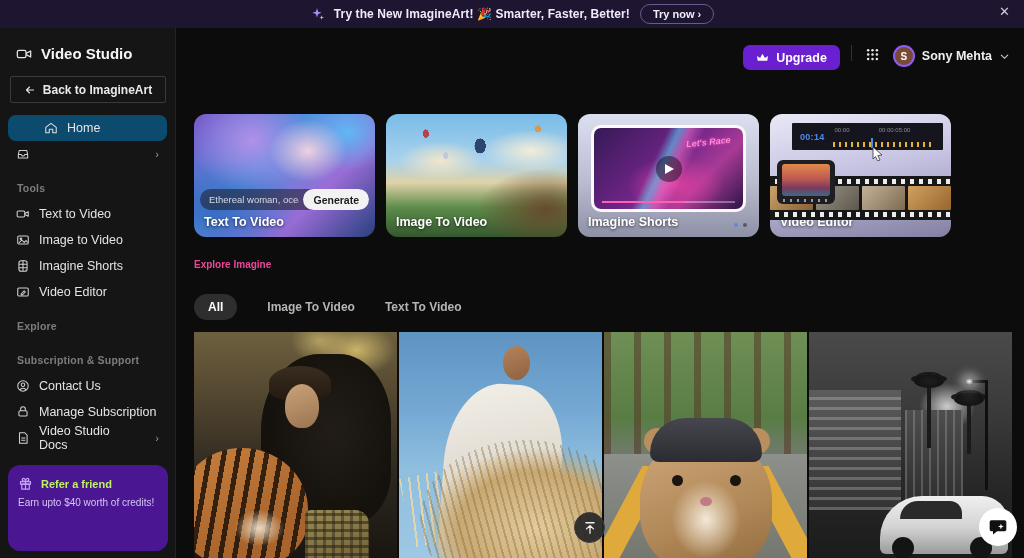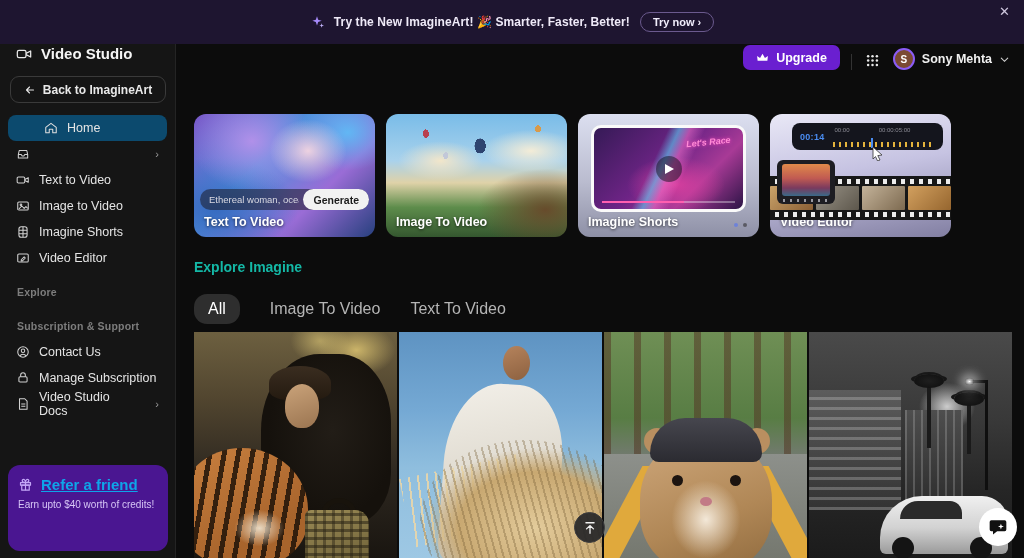--- a/index.html
+++ b/index.html
@@ -1,56 +1,56 @@
 <!DOCTYPE html>
 <html><head>
 <meta charset="utf-8">
 <style>
   * { margin:0; padding:0; box-sizing:border-box; }
   html,body { width:1024px; height:558px; background:#000; }
   body { font-family:"Liberation Sans", sans-serif; overflow:hidden; position:relative; color:#eaeaea; }
   svg { display:block; }
 
   
-  .banner { position:absolute; top:0; left:0; width:1024px; height:44px; background:#1e1530;
+  .banner { position:absolute; top:0; left:0; width:1024px; height:28px; background:#1e1530;
     display:flex; align-items:center; justify-content:center; gap:10px; z-index:30; }
   .banner-text { font-size:12px; font-weight:700; color:#efeaf8; letter-spacing:.1px; }
   .try-now { background:transparent; border:1px solid #6b5a8e; border-radius:12px; color:#f2eefc;
     font-size:11px; font-weight:700; padding:3px 12px; cursor:pointer; font-family:inherit; }
   .banner-close { position:absolute; right:14px; top:4px; background:none; border:none; color:#cfc8de;
     font-size:13px; cursor:pointer; font-family:inherit; }
 
   
   .sidebar { position:absolute; top:28px; left:0; width:176px; height:530px; background:#151515;
     border-right:1px solid #242424; z-index:20; }
   .app-row { display:flex; align-items:center; gap:9px; padding:17px 16px 12px; }
   .app-title { font-size:15px; font-weight:700; color:#f5f5f5; }
   .back-btn { display:flex; align-items:center; justify-content:center; gap:7px; margin:2px 10px 10px;
-    height:27px; width:156px; border:1px solid #3a3a3a; border-radius:9px; background:transparent;
+    height:27px; width:156px; border:1px solid #3a3a3a; border-radius:2px; background:transparent;
     color:#e9e9e9; font-size:12px; font-weight:600; cursor:pointer; font-family:inherit; }
   .side-nav { padding:2px 8px; }
   .nav-item { display:flex; align-items:center; gap:9px; height:26px; padding:0 8px; border-radius:8px;
     font-size:12.5px; color:#e4e4e4; cursor:pointer; }
   .nav-item.active { background:#0c4a6e;padding-left:36px; }
   .nav-item .grow { flex:1; }
   .sec-label { font-size:10.5px; font-weight:700; color:#7d7d7d; padding:15px 9px 7px; letter-spacing:.2px; }
   .chev { color:#9a9a9a; font-size:11px; }
 
   .referral { position:absolute; left:8px; bottom:7px; width:160px; height:86px; background:#4a1691;
     border-radius:12px; padding:11px 10px 9px; z-index:5; }
   .ref-head { display:flex; align-items:center; gap:8px; }
-  .ref-title { font-size:15px; font-weight:700; color:#0ea5e9;text-decoration:underline; }
+  .ref-title { font-size:11px; font-weight:700; color:#bef264; }
   .ref-sub { font-size:10px; color:#d7c6f6; margin-top:6px; }
   .invite-btn { margin-top:8px; width:140px; height:23px; background:#5d23b4; border:1px solid #7747cf;
     border-radius:12px; color:#f3ecff; font-size:11.5px; font-weight:600; cursor:pointer; font-family:inherit; }
 
   
   .main { position:absolute; top:28px; left:176px; width:848px; height:530px; background:#0c0c0c; overflow:hidden; }
 
-  .main-header { position:absolute; top:17px; right:14px; display:flex; align-items:flex-end; gap:11px; }
+  .main-header { position:absolute; top:17px; right:14px; display:flex; align-items:flex-start; gap:11px; }
   .upgrade-btn { display:flex; align-items:center; gap:7px; height:25px; padding:0 13px; background:#6a1fd0;
     border:none; border-radius:7px; color:#fff; font-size:12.5px; font-weight:700; cursor:pointer; font-family:inherit; }
   .hdr-divider { width:1px; height:16px; background:#333; }
   .grid-btn { background:none; border:none; cursor:pointer; padding:2px; }
   .user-chip { display:flex; align-items:center; gap:7px; cursor:pointer; }
   .avatar { width:22px; height:22px; border-radius:50%; background:#7b4a33; border:2px solid #8b5cf6;
     color:#fff; font-size:10px; font-weight:700; display:flex; align-items:center; justify-content:center; }
   .user-name { font-size:12.5px; font-weight:700; color:#f0f0f0; }
 
   .h-tools { position:absolute; top:58px; left:18px; font-size:15px; font-weight:700; color:#f5f5f5; }
@@ -96,21 +96,21 @@
     background:rgba(15,15,25,.5); border-radius:50%; display:flex; align-items:center; justify-content:center; }
   .play-tri { width:0; height:0; border-left:9px solid #fff; border-top:5.5px solid transparent;
     border-bottom:5.5px solid transparent; margin-left:2px; }
   .shorts-progress { position:absolute; left:8px; right:8px; bottom:6px; height:2px; background:rgba(255,255,255,.35); }
   .shorts-progress::before { content:""; position:absolute; left:0; top:0; height:2px; width:62%; background:#ff5fb0; }
   .dots { position:absolute; right:12px; bottom:10px; display:flex; gap:5px; }
   .dot { width:4px; height:4px; border-radius:50%; }
   .dot-a { background:#6e82d8; } .dot-b { background:#5a5a64; }
 
   .card-editor { background:linear-gradient(170deg,#e9e8f6 0%, #c6c3e2 45%, #827fa2 100%); }
-  .timeline { position:absolute; top:9px; left:22px; right:8px; height:27px; background:#14151d; border-radius:8px;
+  .timeline { position:absolute; top:9px; left:22px; right:8px; height:27px; background:#14151d; border-radius:1px;
     display:flex; align-items:center; padding:0 8px; gap:8px; }
   .time-big { font-size:9px; font-weight:700; color:#4a8cf0; letter-spacing:.3px; }
   .ruler { position:relative; flex:1; height:100%; }
   .ruler-lbl { position:absolute; top:4px; font-size:6px; color:#8a8a94; }
   .ruler-a { left:2px; } .ruler-b { left:45%; }
   .ruler-ticks { position:absolute; left:0; right:0; bottom:3px; height:5px;
     background:repeating-linear-gradient(to right,#e4b33c 0 2px, rgba(0,0,0,0) 2px 6px); }
   .ruler-mark { position:absolute; left:38%; bottom:2px; width:2px; height:10px; background:#4a8cf0; }
   .ed-cursor { position:absolute; top:33px; left:102px; z-index:4; }
   .filmstrip { position:absolute; top:62px; left:-4px; right:-4px; height:44px; background:#171717; z-index:2; }
@@ -124,23 +124,23 @@
   .fr3 { background:linear-gradient(135deg,#c4b39a,#7d6a50); }
   .fr4 { background:linear-gradient(135deg,#d2a05f,#96662f); }
   .preview { position:absolute; top:46px; left:7px; width:58px; height:44px; background:#1d1d22; border-radius:6px;
     z-index:3; padding:4px 5px 8px; }
   .preview-img { width:100%; height:100%; border-radius:3px;
     background:linear-gradient(180deg,#e08a4a 0%, #c05a52 45%, #7a3a5e 75%, #3a6a88 100%); }
   .preview-ctl { position:absolute; left:6px; right:6px; bottom:2px; height:3px;
     background:repeating-linear-gradient(to right,#9a9aa2 0 2px, rgba(0,0,0,0) 2px 7px); }
 
   
-  .h-explore { position:absolute; top:231px; left:18px; font-size:14px; font-weight:700; color:#14b8a6;text-align:right; }
+  .h-explore { position:absolute; top:231px; left:18px; font-size:10px; font-weight:700; color:#ec4899;text-align:right; }
   .tabs { position:absolute; top:266px; left:18px; display:flex; align-items:center; gap:30px; }
-  .tab { font-size:16px; color:#b5b5b5; cursor:pointer; font-weight:400; }
+  .tab { font-size:12px; color:#b5b5b5; cursor:pointer; font-weight:700; }
   .tab.active { background:#2e2e2e; color:#fff; border-radius:13px; padding:6px 14px; }
 
   .gallery { position:absolute; top:304px; left:18px; display:flex; gap:2px; }
   .g-item { position:relative; width:203px; height:226px; overflow:hidden; cursor:pointer; background:#222; }
 
   
   .g1 { background:
     radial-gradient(60px 40px at 80% 8%, rgba(214,190,110,.9) 0%, rgba(214,190,110,0) 65%),
     radial-gradient(45px 35px at 62% 4%, rgba(196,176,106,.8) 0%, rgba(196,176,106,0) 65%),
     linear-gradient(180deg,#6d6040 0%, #51452f 30%, #2e2820 62%, #191510 100%); }
@@ -285,20 +285,21 @@
     <div class="nav-item">
       <span>
         <svg width="14" height="14" viewBox="0 0 24 24" fill="none" stroke="#d2d2d2" stroke-width="1.8" stroke-linejoin="round">
             <path d="M4 13l1.5-7h13L20 13M4 13v6h16v-6M4 13h5l1.5 2.5h3L15 13h5"></path>
           </svg>
       </span>
       <span class="grow"></span>
       <span class="chev">›</span>
     </div>
 
+    <div class="sec-label">Tools</div>
     <div class="nav-item">
       <span>
         <svg width="14" height="14" viewBox="0 0 24 24" fill="none" stroke="#d2d2d2" stroke-width="1.8" stroke-linejoin="round">
             <rect x="2" y="7" width="13" height="10" rx="2"></rect>
             <path d="M15 11l6-3v8l-6-3"></path>
           </svg>
       </span>
       <span>Text to Video</span>
     </div>
     <div class="nav-item">

